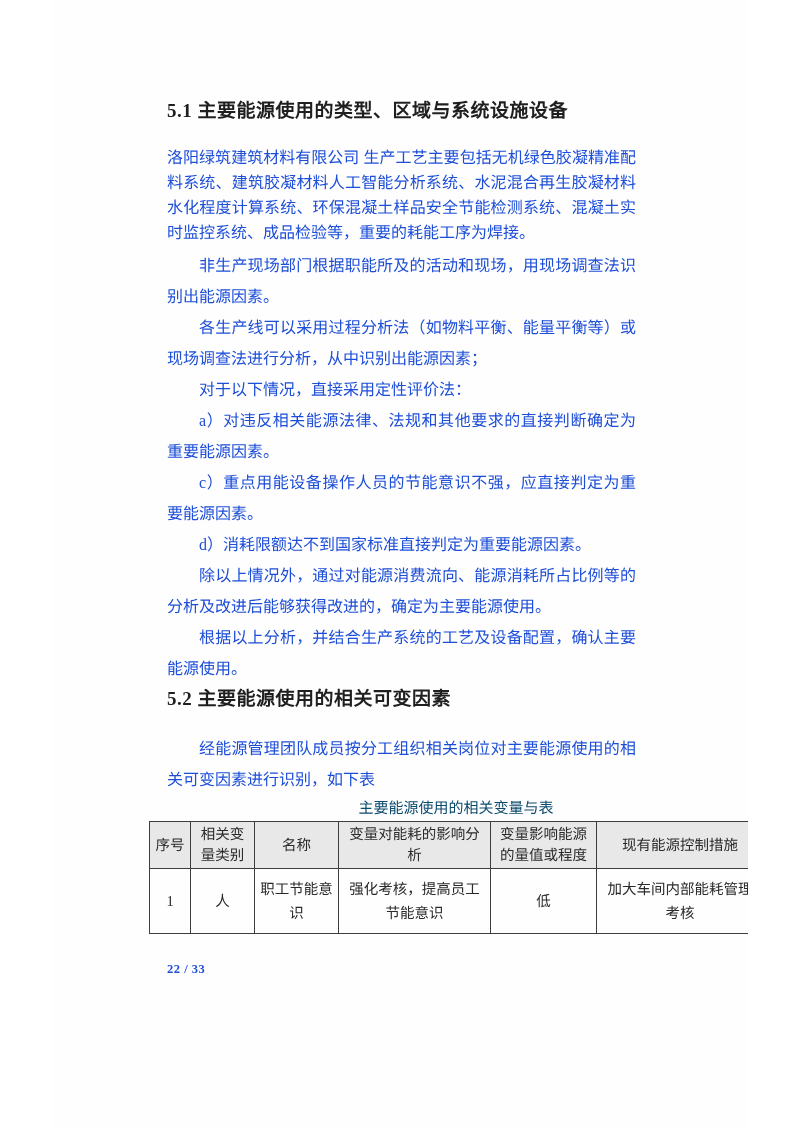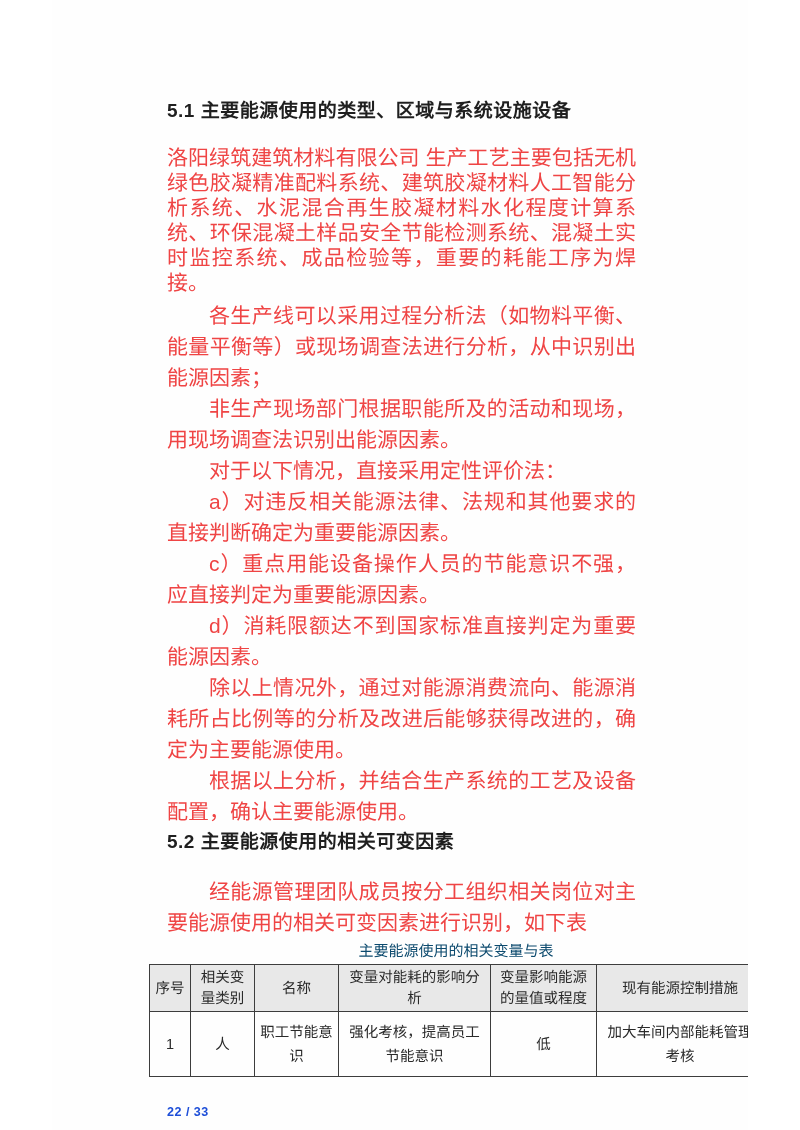--- a/index.html
+++ b/index.html
@@ -7,45 +7,45 @@
     padding: 0;
     background: #ffffff;
   }
   .page {
     position: relative;
     width: 696px;
     height: 1130px;
     margin: 0 auto;
     background: #fefefe;
     overflow: hidden;
-    font-family: Liberation Sans, sans-serif;
+    font-family: Liberation Serif, serif;
     color: #262626;
   }
   .content {
     padding: 97px 112px 0 115px;
   }
   .section-heading {
     font-size: 19px;
     font-weight: bold;
     line-height: 28px;
     margin: 0 0 20px 0;
     color: #1f1f1f;
     letter-spacing: 0.5px;
   }
   .section-heading.second {
     margin-top: 1px;
     margin-bottom: 20px;
   }
   p.body {
     margin: 0;
-    font-size: 21px;
+    font-size: 16px;
     line-height: 31px;
     text-align: justify;
     text-justify: inter-ideograph;
-    color: #ef4444;
+    color: #1d4ed8;
   }
   p.body.tight {
     line-height: 25px;
     margin-bottom: 5px;
   }
   p.body.ind {
     text-indent: 2em;
   }
   .table-caption {
     margin-top: 2px;
@@ -92,22 +92,22 @@
 </style>
 </head>
 <body>
 
 <div class="page">
   <div class="content">
 
     <h2 class="section-heading">5.1 主要能源使用的类型、区域与系统设施设备</h2>
 
     <p class="body tight">洛阳绿筑建筑材料有限公司 生产工艺主要包括无机绿色胶凝精准配料系统、建筑胶凝材料人工智能分析系统、水泥混合再生胶凝材料水化程度计算系统、环保混凝土样品安全节能检测系统、混凝土实时监控系统、成品检验等，重要的耗能工序为焊接。</p>
+    <p class="body ind">非生产现场部门根据职能所及的活动和现场，用现场调查法识别出能源因素。</p>
     <p class="body ind">各生产线可以采用过程分析法（如物料平衡、能量平衡等）或现场调查法进行分析，从中识别出能源因素；</p>
-    <p class="body ind">非生产现场部门根据职能所及的活动和现场，用现场调查法识别出能源因素。</p>
     <p class="body ind">对于以下情况，直接采用定性评价法：</p>
     <p class="body ind">a）对违反相关能源法律、法规和其他要求的直接判断确定为重要能源因素。</p>
     <p class="body ind">c）重点用能设备操作人员的节能意识不强，应直接判定为重要能源因素。</p>
     <p class="body ind">d）消耗限额达不到国家标准直接判定为重要能源因素。</p>
     <p class="body ind">除以上情况外，通过对能源消费流向、能源消耗所占比例等的分析及改进后能够获得改进的，确定为主要能源使用。</p>
     <p class="body ind">根据以上分析，并结合生产系统的工艺及设备配置，确认主要能源使用。</p>
 
     <h2 class="section-heading second">5.2 主要能源使用的相关可变因素</h2>
 
     <p class="body ind">经能源管理团队成员按分工组织相关岗位对主要能源使用的相关可变因素进行识别，如下表</p>

